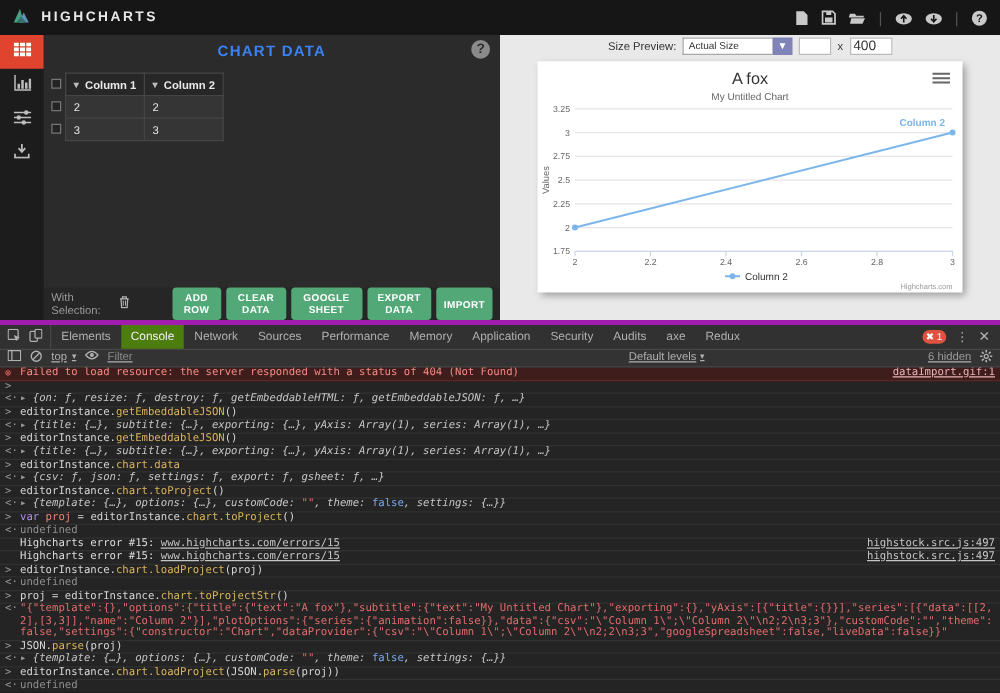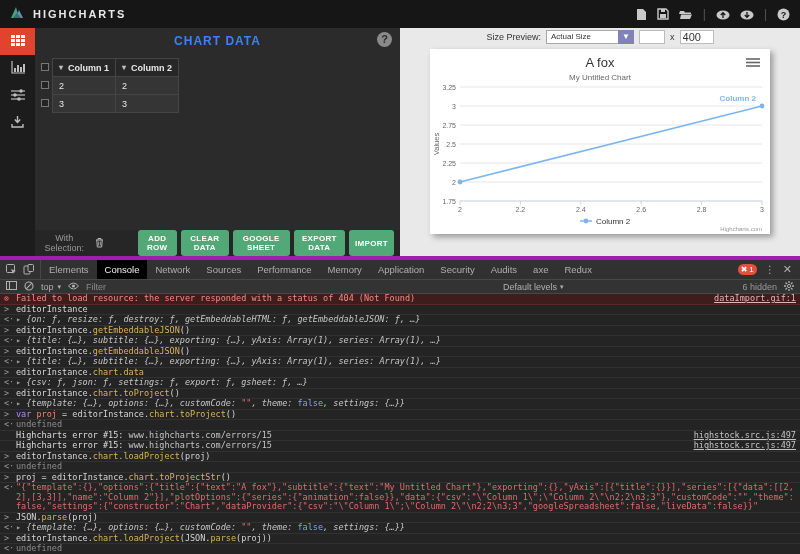--- a/index.html
+++ b/index.html
@@ -33,21 +33,21 @@
   .cb-cell { height:18px; display:flex; align-items:center; }
   .cbx { width:8px; height:8px; border:1px solid #777; background:#242424; }
   .dtable { border-collapse:collapse; align-self:flex-start; }
   .dtable th, .dtable td { border:1px solid #454545; height:18px; padding:0 6px; text-align:left;
     color:#e8e8e8; font-size:9px; min-width:62px; }
   .dtable th { background:#272727; font-weight:bold; }
   .dtable td { background:#353535; }
   .col-head { display:flex; align-items:center; gap:5px; }
   .chev { color:#bdbdbd; font-size:8px; }
   .panel-footer { height:26px; background:#262626; display:flex; align-items:center; padding:0 6px; gap:4px; }
-  .withsel { color:#9a9a9a; font-size:9px; margin-right:3px;text-align:center; }
+  .withsel { color:#9a9a9a; font-size:9px; margin-right:3px; }
   .trash { color:#b5b5b5; margin-right:6px; }
   .gbtn { background:#53a877; color:#fff; border:none; font-size:8px; font-weight:bold;
     font-family:"Liberation Sans",sans-serif; padding:4px 6px; border-radius:3px; letter-spacing:.3px; cursor:pointer; }
 
   .preview-panel { flex:1; background:#e9e9e9; overflow:hidden; }
   .size-bar { height:17px; display:flex; align-items:center; justify-content:center; gap:5px; font-size:9px; color:#333; }
   .size-select { display:flex; align-items:stretch; height:14px; }
   .size-select .sel-text { background:#fff; border:1px solid #a8a8a8; border-right:none; width:72px;
     font-size:8px; color:#333; display:flex; align-items:center; padding-left:4px; }
   .sel-arrow { width:16px; background:#8083b8; color:#fff; font-size:8px; display:flex;
@@ -58,48 +58,48 @@
   .chart-card { width:340px; height:185px; background:#fff; margin:4px 0 0 30px;
     box-shadow:3px 3px 6px rgba(0,0,0,.35); }
 
   
   .devtools { flex:1; display:flex; flex-direction:column; background:#242424;
     border-top:4px solid #a21caf; min-height:0; }
   .dt-tabs { height:20px; background:#313131; display:flex; align-items:center; gap:0;
     border-bottom:1px solid #474747; flex:0 0 auto; }
   .dt-leading { display:flex; align-items:center; gap:6px; padding:0 6px; border-right:1px solid #474747; height:100%; color:#b0b0b0; }
   .dt-tab { color:#b0b0b0; font-size:9.5px; padding:0 8px; height:100%; display:flex; align-items:center; cursor:pointer; }
-  .dt-tab.active { background:#000000; color:#f1f1f1;text-align:center; }
+  .dt-tab.active { background:#4d7c0f; color:#f1f1f1;text-align:center; }
   .dt-right { margin-left:auto; display:flex; align-items:center; gap:8px; padding-right:8px; color:#b0b0b0; }
   .err-badge { background:#e0523f; color:#fff; font-size:8px; border-radius:6px; min-width:11px; height:11px;
     display:flex; align-items:center; justify-content:center; padding:0 3px; gap:2px; }
   .kebab { font-size:10px; } .closex { font-size:11px; }
 
-  .dt-toolbar { height:14px; background:#333; display:flex; align-items:center; gap:7px; padding:0 6px;
-    border-bottom:1px solid #474747; color:#b0b0b0; font-size:9px; flex:0 0 auto; }
+  .dt-toolbar { height:14px; background:#333; display:flex; align-items:flex-start; gap:7px; padding:0 6px;
+    border-bottom:1px solid #474747; color:#b0b0b0; font-size:9px; flex:0 0 auto;text-decoration:underline; }
   .ctx { display:flex; gap:4px; align-items:center; }
   .filter-box { color:#8a8a8a; width:250px; }
   .lvl { margin-left:160px; display:flex; gap:3px; }
   .hidden-lbl { margin-left:auto; color:#9a9a9a; }
 
   .dt-console { flex:1; overflow:hidden; font-family:"DejaVu Sans Mono","Liberation Mono",monospace; }
   .c-row { display:flex; align-items:flex-start; font-size:8.5px; line-height:9.5px; min-height:10px;
     border-bottom:1px solid #313131; padding:0 4px 0 4px; color:#d5d5d5; }
   .c-row .prefix { width:12px; flex:0 0 auto; color:#9a9a9a; }
   .c-row .content { flex:1; white-space:pre-wrap; word-break:break-all; }
   .c-row .src { margin-left:auto; padding-left:8px; color:#c5c5c5; text-decoration:underline; white-space:nowrap; flex:0 0 auto; }
   .c-row.error { background:#401d1d; border-bottom:1px solid #5a2727; color:#f28b82; }
   .c-row.error .src { color:#e8b3b3; }
   .erricon { width:12px; flex:0 0 auto; color:#ef6e6e; font-size:8px; }
   .seg.err { color:#f28b82; } .seg.plain { color:#d5d5d5; } .seg.method { color:#d8b35c; }
   .seg.kw { color:#b18ee8; } .seg.vardef { color:#e8856c; } .seg.bool { color:#79a8f0; }
   .seg.str { color:#e06c6c; } .seg.undef { color:#8e8e8e; }
   .seg.preview { color:#c5c5c5; font-style:italic; } .seg.arr { color:#c5c5c5; font-style:italic; }
   .seg.caret { color:#9a9a9a; font-style:normal; } .seg.logtext { color:#dcdcdc; }
-  .seg.link { color:#c5c5c5; }
+  .seg.link { color:#c5c5c5; text-decoration:underline; }
   .c-row.prompt .prefix { color:#4a8cf7; font-weight:bold; }
   .cursor { display:inline-block; width:1px; height:9px; background:#dadada; vertical-align:middle; }
 </style>
 </head>
 <body>
 
 <div class="app">
 
   <header class="topbar">
     <div class="brand">
@@ -421,21 +421,20 @@
     </div>
 
     <div class="dt-console" id="console-out">
         <div class="c-row error">
           <span class="erricon">⊗</span>
           <span class="content"><span class="seg err">Failed to load resource: the server responded with a status of 404 (Not Found)</span></span>
           <span class="src">dataImport.gif:1</span>
         </div>
         <div class="c-row input">
           <span class="prefix">&gt;</span>
-          <span class="content"><span class="seg plain">editorInstance</span></span>
         </div>
         <div class="c-row output">
           <span class="prefix">&lt;·</span>
           <span class="content"><span class="seg caret">▸ </span><span class="seg preview">{on: ƒ, resize: ƒ, destroy: ƒ, getEmbeddableHTML: ƒ, getEmbeddableJSON: ƒ, …}</span></span>
         </div>
         <div class="c-row input">
           <span class="prefix">&gt;</span>
           <span class="content"><span class="seg plain">editorInstance.</span><span class="seg method">getEmbeddableJSON</span><span class="seg plain">()</span></span>
         </div>
         <div class="c-row output">

